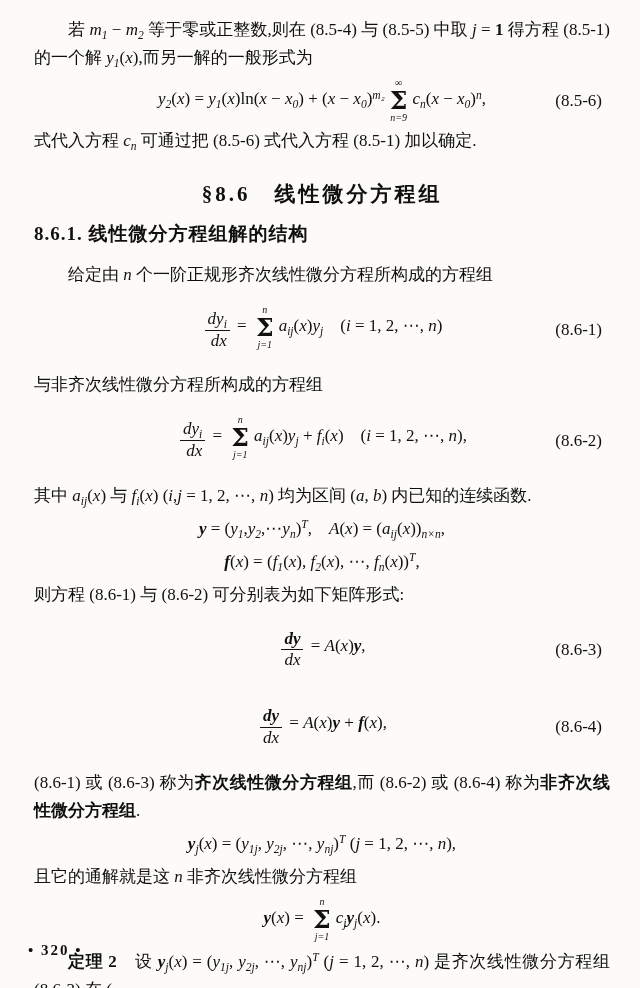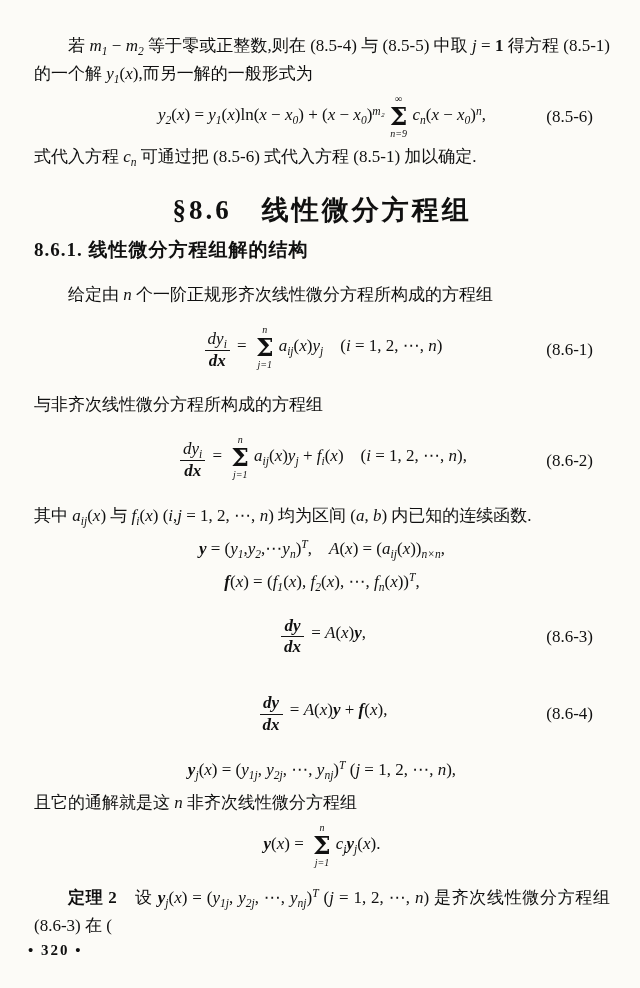--- a/index.html
+++ b/index.html
@@ -4,35 +4,35 @@
 <style>
   html,body{margin:0;padding:0;}
   body{
     width:640px;height:988px;overflow:hidden;position:relative;
     background:#fcfbf7;color:#101010;
     font-family:"Liberation Serif","DejaVu Serif",serif;
     font-size:17px;line-height:28px;
   }
   .page{padding:16px 30px 0 34px;box-sizing:border-box;}
   .para{margin:0;text-align:justify;}
-  .indent{text-indent:2em;margin-top:16px;}
-  .h1{text-align:center;font-weight:bold;font-size:27px;line-height:30px;margin:22px 0 10px;letter-spacing:3px;}
-  .h2{font-weight:bold;font-size:19px;line-height:30px;margin:4px 0 0;letter-spacing:1px;}
+  .indent{text-indent:2em;}
+  .h1{text-align:center;font-weight:bold;font-size:21px;line-height:30px;margin:22px 0 10px;letter-spacing:3px;}
+  .h2{font-weight:bold;font-size:19px;line-height:30px;margin:4px 0 12px;letter-spacing:1px;}
   .eq{position:relative;text-align:center;margin:5px 0;}
   .eqbody{display:inline-block;white-space:nowrap;}
-  .eqno{position:absolute;right:17px;top:50%;transform:translateY(-50%);}
+  .eqno{position:absolute;right:8px;top:50%;transform:translateY(-50%);}
   .mv{font-style:italic;}
   .mb{font-style:italic;font-weight:bold;}
   .bt{font-weight:bold;font-style:normal;}
   sub,sup{font-size:68%;line-height:0;}
   sub{vertical-align:-0.35em;}
   sup{vertical-align:0.5em;}
-  .frac{display:inline-block;vertical-align:-0.85em;text-align:center;line-height:1.1;margin:16px 3px;}
+  .frac{display:inline-block;vertical-align:-0.85em;text-align:right;line-height:1.1;margin:16px 3px;}
   .frac .num{display:block;border-bottom:1.5px solid #141414;padding:0 3px 1px;}
-  .frac .den{display:block;padding:1px 3px 0;font-weight:bold;}
+  .frac .den{display:block;padding:1px 3px 0;}
   .bigop{display:inline-flex;flex-direction:column;align-items:center;vertical-align:middle;line-height:1;margin:0 5px;}
   .bigop .lim{font-size:10px;font-style:italic;line-height:1;}
   .bigop .sigma{font-size:25px;font-weight:bold;line-height:1;font-family:"DejaVu Serif",serif;}
   .pageno{position:absolute;left:28px;bottom:24px;font-size:15px;letter-spacing:2px;font-weight:bold;}
   [data-name="equation-8-5-6"]{margin:6px 0 4px;}
   [data-name="section-heading"]{margin-top:24px;}
   [data-name="general-solution-equation"]{margin:6px 0;}
 </style>
 </head>
 <body>
@@ -56,22 +56,24 @@
           </span><span class="mv">a</span><sub class="mv">ij</sub><span>(</span><span class="mv">x</span><span>)</span><span class="mv">y</span><sub class="mv">j</sub><span>　(</span><span class="mv">i</span><span> = 1, 2, ⋯, </span><span class="mv">n</span><span>)</span></span><span class="eqno" data-name="equation-number">(8.6-1)</span></div>
       <div class="para" data-name="nonhomogeneous-intro"><span>与非齐次线性微分方程所构成的方程组</span></div>
       <div class="eq" data-name="equation-8-6-2"><span class="eqbody" data-name="formula"><span class="frac" data-name="fraction"><span class="num"><span class="mv">dy</span><sub class="mv">i</sub></span><span class="den"><span class="mv">dx</span></span></span><span> = </span><span class="bigop" data-name="summation-sigma">
             <span class="lim">n</span>
             <span class="sigma">Σ</span>
             <span class="lim">j=1</span>
           </span><span class="mv">a</span><sub class="mv">ij</sub><span>(</span><span class="mv">x</span><span>)</span><span class="mv">y</span><sub class="mv">j</sub><span> + </span><span class="mv">f</span><sub class="mv">i</sub><span>(</span><span class="mv">x</span><span>)</span><span>　(</span><span class="mv">i</span><span> = 1, 2, ⋯, </span><span class="mv">n</span><span>),</span></span><span class="eqno" data-name="equation-number">(8.6-2)</span></div>
       <div class="para" data-name="continuity-note-paragraph"><span>其中 </span><span class="mv">a</span><sub class="mv">ij</sub><span>(</span><span class="mv">x</span><span>) 与 </span><span class="mv">f</span><sub class="mv">i</sub><span>(</span><span class="mv">x</span><span>) (</span><span class="mv">i</span><span>,</span><span class="mv">j</span><span> = 1, 2, ⋯, </span><span class="mv">n</span><span>) 均为区间 (</span><span class="mv">a</span><span>, </span><span class="mv">b</span><span>) 内已知的连续函数.</span></div>
       <div class="eq" data-name="vector-definition-line-1"><span class="eqbody" data-name="formula"><span class="mb">y</span><span> = (</span><span class="mv">y</span><sub class="mv">1</sub><span>,</span><span class="mv">y</span><sub class="mv">2</sub><span>,⋯</span><span class="mv">y</span><sub class="mv">n</sub><span>)</span><sup class="mv">T</sup><span>,　</span><span class="mv">A</span><span>(</span><span class="mv">x</span><span>) = (</span><span class="mv">a</span><sub class="mv">ij</sub><span>(</span><span class="mv">x</span><span>))</span><sub class="mv">n×n</sub><span>,</span></span></div>
       <div class="eq" data-name="vector-definition-line-2"><span class="eqbody" data-name="formula"><span class="mb">f</span><span>(</span><span class="mv">x</span><span>) = (</span><span class="mv">f</span><sub class="mv">1</sub><span>(</span><span class="mv">x</span><span>), </span><span class="mv">f</span><sub class="mv">2</sub><span>(</span><span class="mv">x</span><span>), ⋯, </span><span class="mv">f</span><sub class="mv">n</sub><span>(</span><span class="mv">x</span><span>))</span><sup class="mv">T</sup><span>,</span></span></div>
+      <div class="para" data-name="matrix-form-intro"><span>则方程 (8.6-1) 与 (8.6-2) 可分别表为如下矩阵形式:</span></div>
       <div class="eq" data-name="equation-8-6-3"><span class="eqbody" data-name="formula"><span class="frac" data-name="fraction"><span class="num"><span class="mb">dy</span></span><span class="den"><span class="mv">dx</span></span></span><span> = </span><span class="mv">A</span><span>(</span><span class="mv">x</span><span>)</span><span class="mb">y</span><span>,</span></span><span class="eqno" data-name="equation-number">(8.6-3)</span></div>
       <div class="eq" data-name="equation-8-6-4"><span class="eqbody" data-name="formula"><span class="frac" data-name="fraction"><span class="num"><span class="mb">dy</span></span><span class="den"><span class="mv">dx</span></span></span><span> = </span><span class="mv">A</span><span>(</span><span class="mv">x</span><span>)</span><span class="mb">y</span><span> + </span><span class="mb">f</span><span>(</span><span class="mv">x</span><span>),</span></span><span class="eqno" data-name="equation-number">(8.6-4)</span></div>
+      <div class="para" data-name="naming-paragraph"><span>(8.6-1) 或 (8.6-3) 称为</span><span class="bt">齐次线性微分方程组</span><span>,而 (8.6-2) 或 (8.6-4) 称为</span><span class="bt">非齐次线性微分方程组</span><span>.</span></div>
       <div class="eq" data-name="solution-vectors-line"><span class="eqbody" data-name="formula"><span class="mb">y</span><sub class="mv">j</sub><span>(</span><span class="mv">x</span><span>) = (</span><span class="mv">y</span><sub class="mv">1j</sub><span>, </span><span class="mv">y</span><sub class="mv">2j</sub><span>, ⋯, </span><span class="mv">y</span><sub class="mv">nj</sub><span>)</span><sup class="mv">T</sup><span> (</span><span class="mv">j</span><span> = 1, 2, ⋯, </span><span class="mv">n</span><span>),</span></span></div>
       <div class="para" data-name="general-solution-intro"><span>且它的通解就是这 </span><span class="mv">n</span><span> 非齐次线性微分方程组</span></div>
       <div class="eq" data-name="general-solution-equation"><span class="eqbody" data-name="formula"><span class="mb">y</span><span>(</span><span class="mv">x</span><span>) = </span><span class="bigop" data-name="summation-sigma">
             <span class="lim">n</span>
             <span class="sigma">Σ</span>
             <span class="lim">j=1</span>
           </span><span class="mv">c</span><sub class="mv">j</sub><span class="mb">y</span><sub class="mv">j</sub><span>(</span><span class="mv">x</span><span>).</span></span></div>
       <div class="para indent" data-name="theorem-2-paragraph"><span class="bt">定理 2</span><span>　设 </span><span class="mb">y</span><sub class="mv">j</sub><span>(</span><span class="mv">x</span><span>) = (</span><span class="mv">y</span><sub class="mv">1j</sub><span>, </span><span class="mv">y</span><sub class="mv">2j</sub><span>, ⋯, </span><span class="mv">y</span><sub class="mv">nj</sub><span>)</span><sup class="mv">T</sup><span> (</span><span class="mv">j</span><span> = 1, 2, ⋯, </span><span class="mv">n</span><span>) 是齐次线性微分方程组 (8.6-3) 在 (</span></div>
     </main>
 </div>

